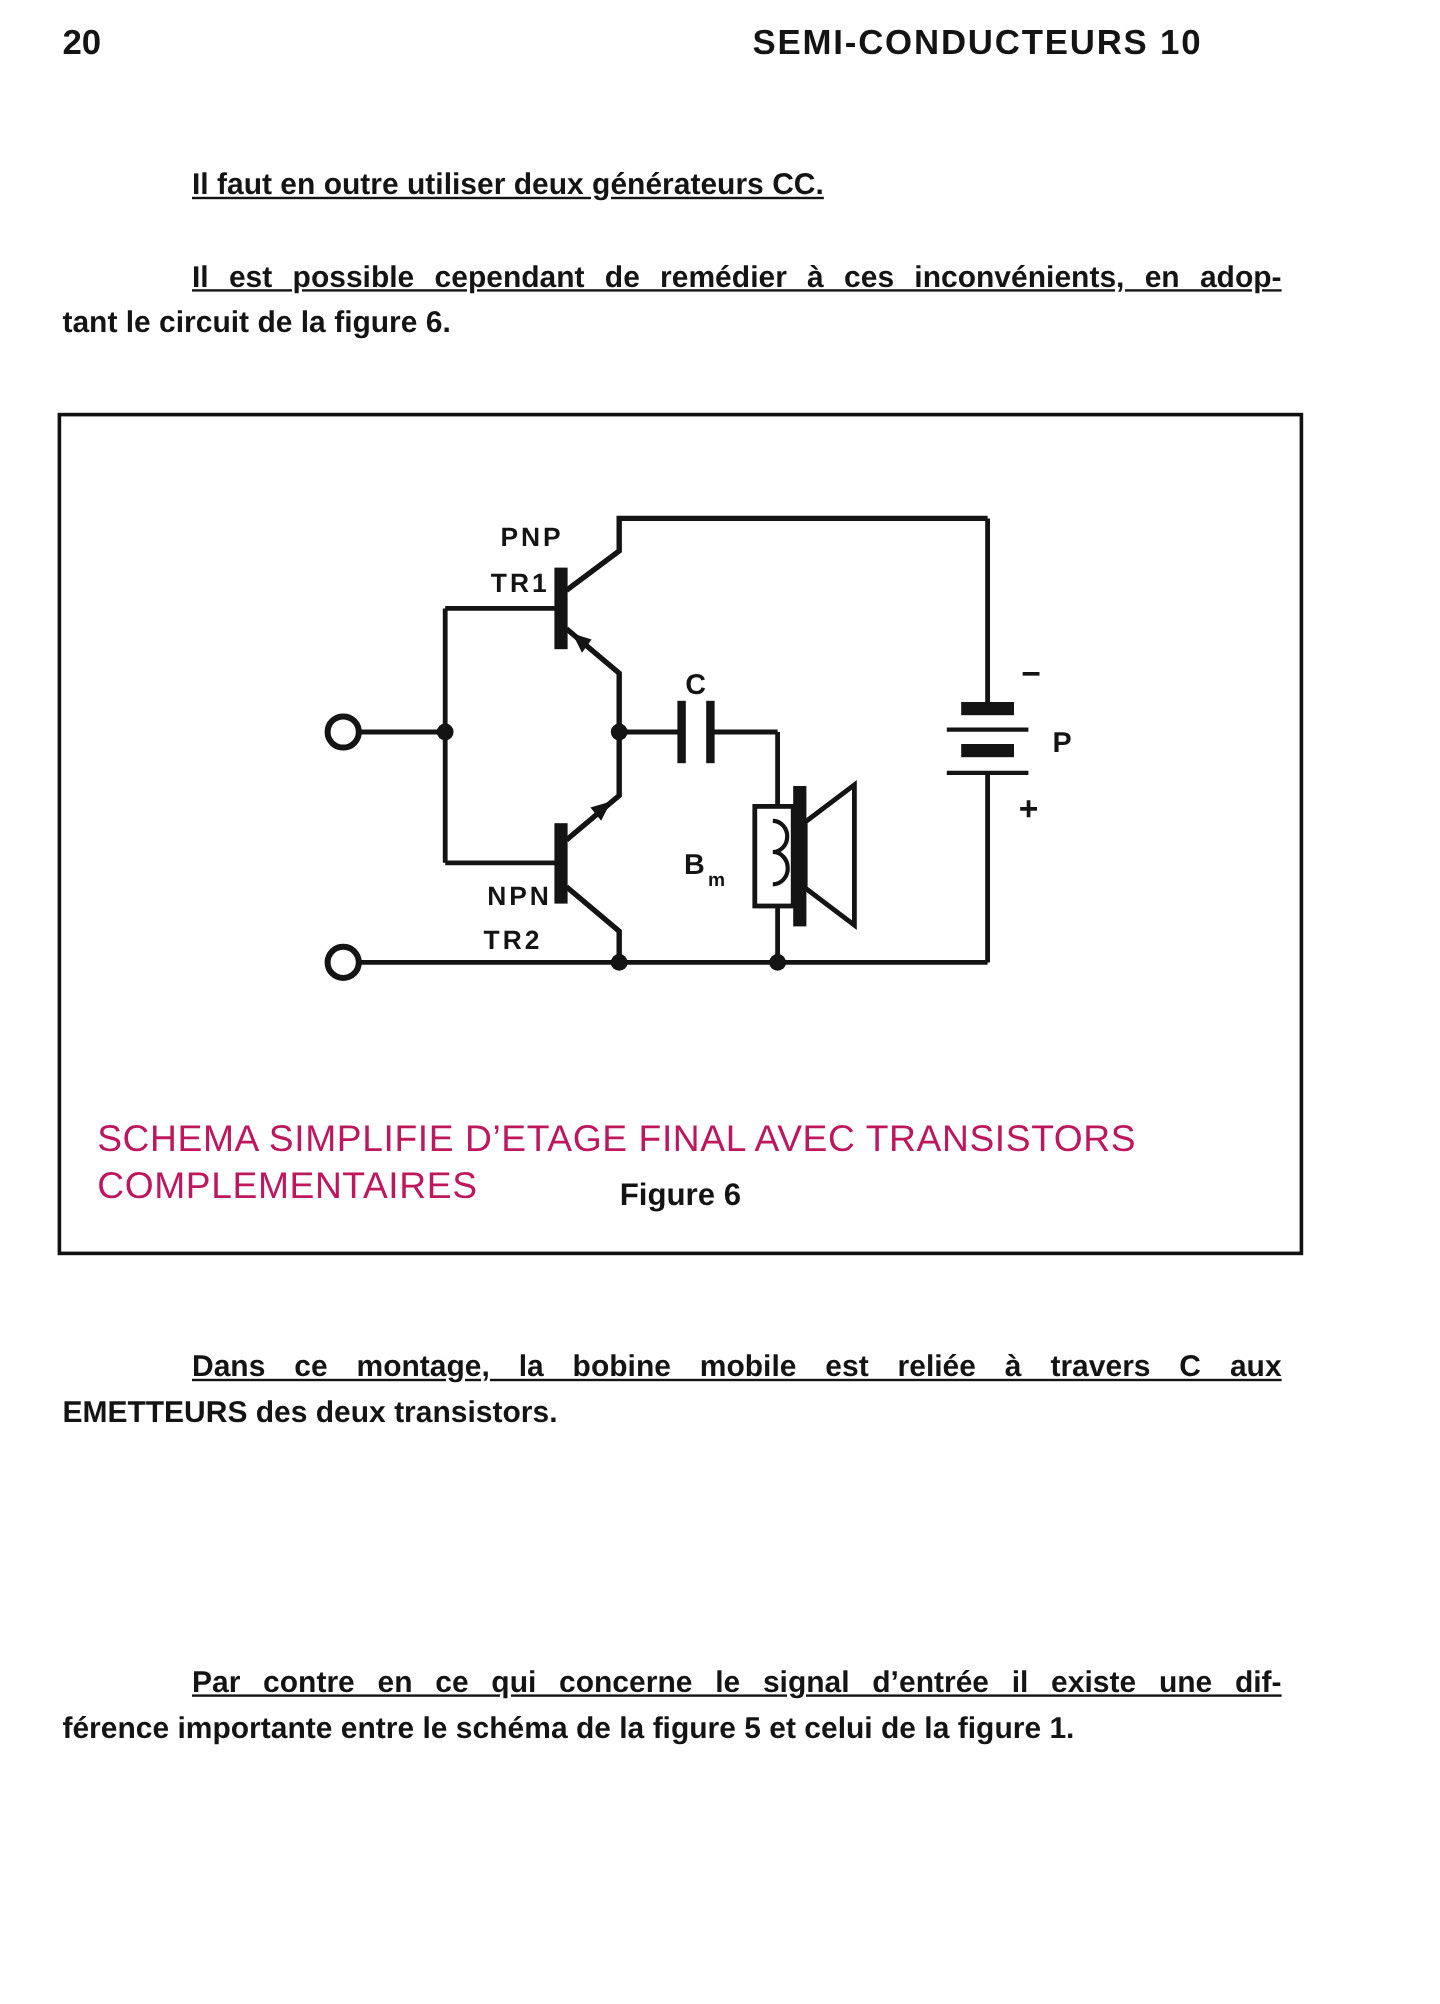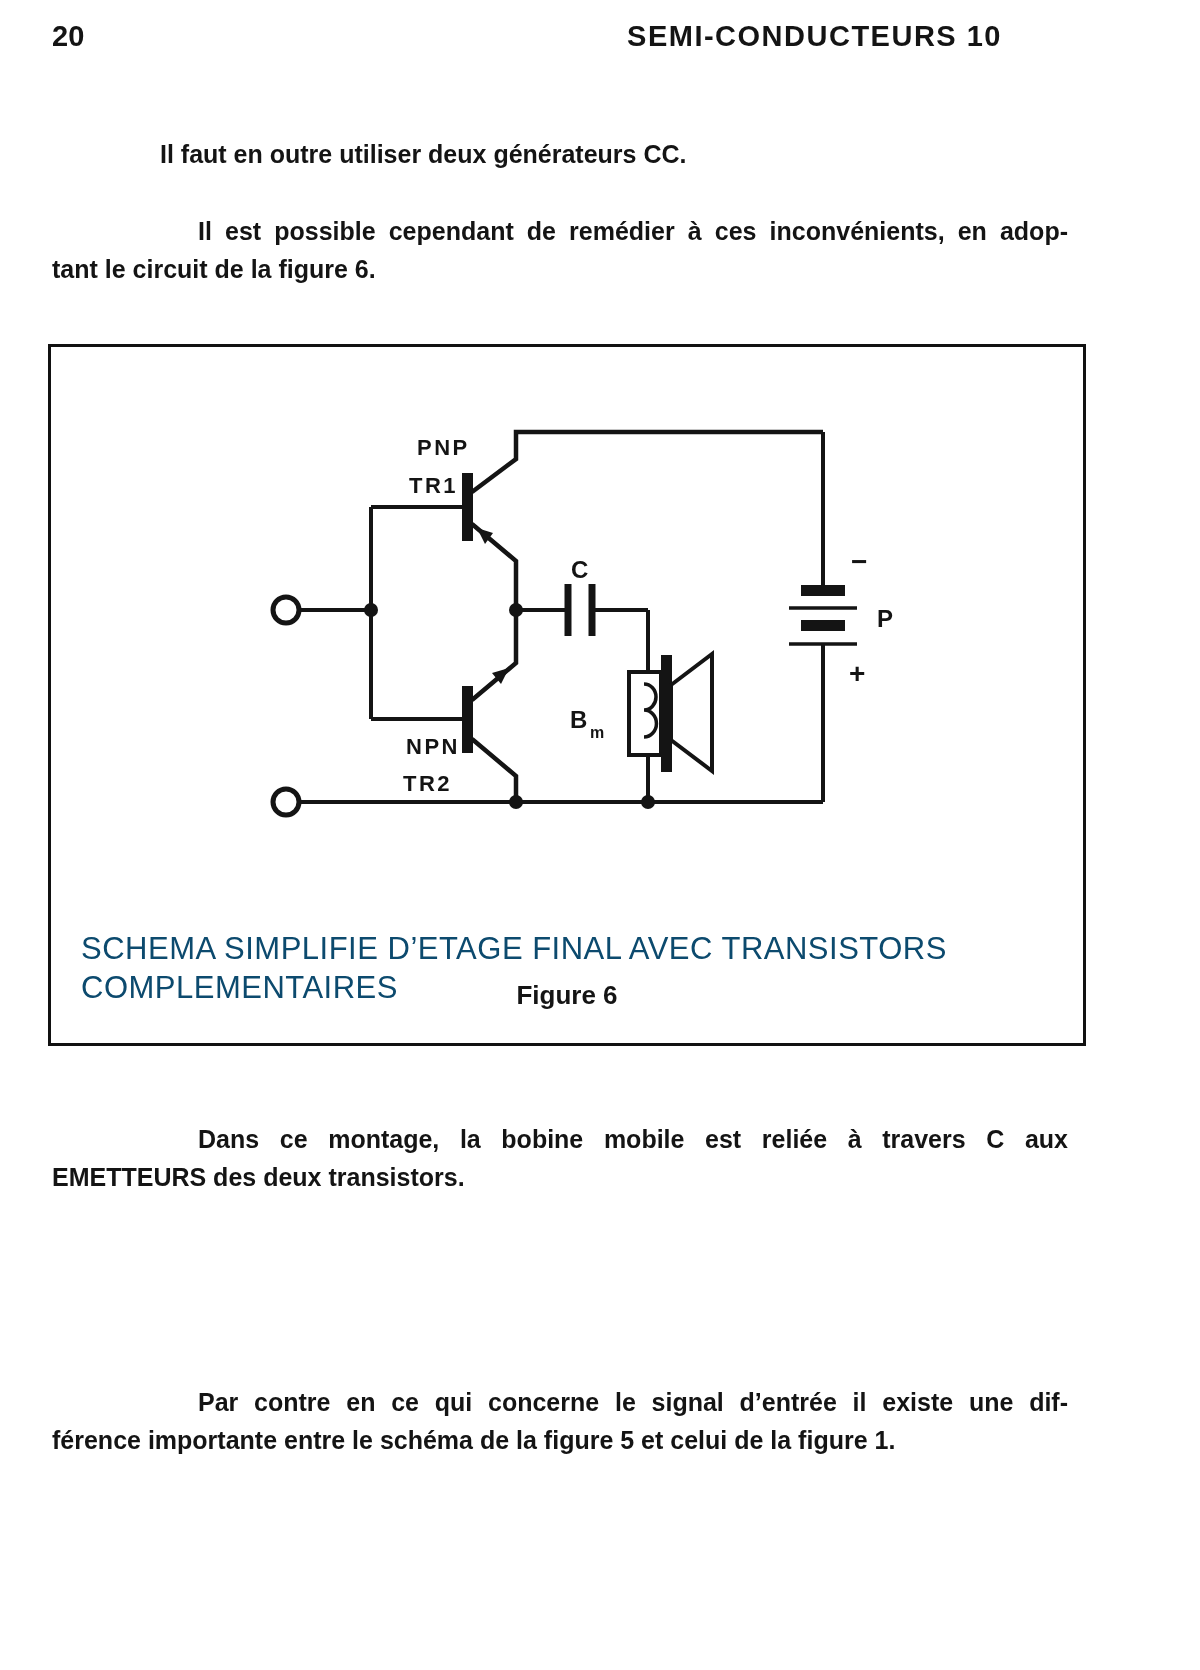--- a/index.html
+++ b/index.html
@@ -5,32 +5,32 @@
   * { margin:0; padding:0; box-sizing:border-box; }
   html,body { background:#ffffff; }
   body { width:1200px; height:1670px; font-family:"Liberation Sans", sans-serif; color:#141414; }
   .page { position:relative; width:1136px; height:1670px; background:#ffffff; overflow:hidden;border-radius:18px; }
 
   .hdr-num   { position:absolute; left:52px;  top:20px; font-size:29px; font-weight:700; }
   .hdr-title { position:absolute; right:134px; top:20px; font-size:29px; font-weight:700; letter-spacing:1.5px; }
 
   .para { position:absolute; left:52px; width:1016px; font-size:25px; font-weight:700; line-height:38px; }
   .line { min-height:38px; }
-  .indent { padding-left:108px; }
-  .fill { text-align:justify; text-align-last:justify;margin-left:38px; }
+  .indent { padding-left:108px;text-decoration:underline; }
+  .fill { text-align:justify; text-align-last:justify; }
 
   .figure-box { position:absolute; left:48px; top:344px; width:1038px; height:702px; border:3px solid #111; background:#ffffff; }
   .circuit { position:absolute; left:0; top:0; width:1032px; height:580px; display:block; }
   .circuit text { font-family:"Liberation Sans", sans-serif; font-weight:700; fill:#141414; }
   .t-lbl { font-size:22px; letter-spacing:2.5px; }
   .c-lbl { font-size:24px; }
   .sub-lbl { font-size:16px; }
   .sign-lbl { font-size:28px; }
 
-  .figure-caption { position:absolute; left:30px; top:582px; font-size:31px; line-height:39px; font-weight:400; letter-spacing:0.5px; color:#0c4a6e; }
+  .figure-caption { position:absolute; left:30px; top:582px; font-size:31px; line-height:39px; font-weight:400; letter-spacing:0.5px; color:#be185d; }
   .figure-label { position:absolute; left:48px; top:980px; width:1038px; text-align:center; font-size:26px; font-weight:700; }
 </style>
 </head>
 <body>
 
 <div class="page">
 
   <div class="hdr-num">20</div>
   <div class="hdr-title">SEMI-CONDUCTEURS 10</div>
 

